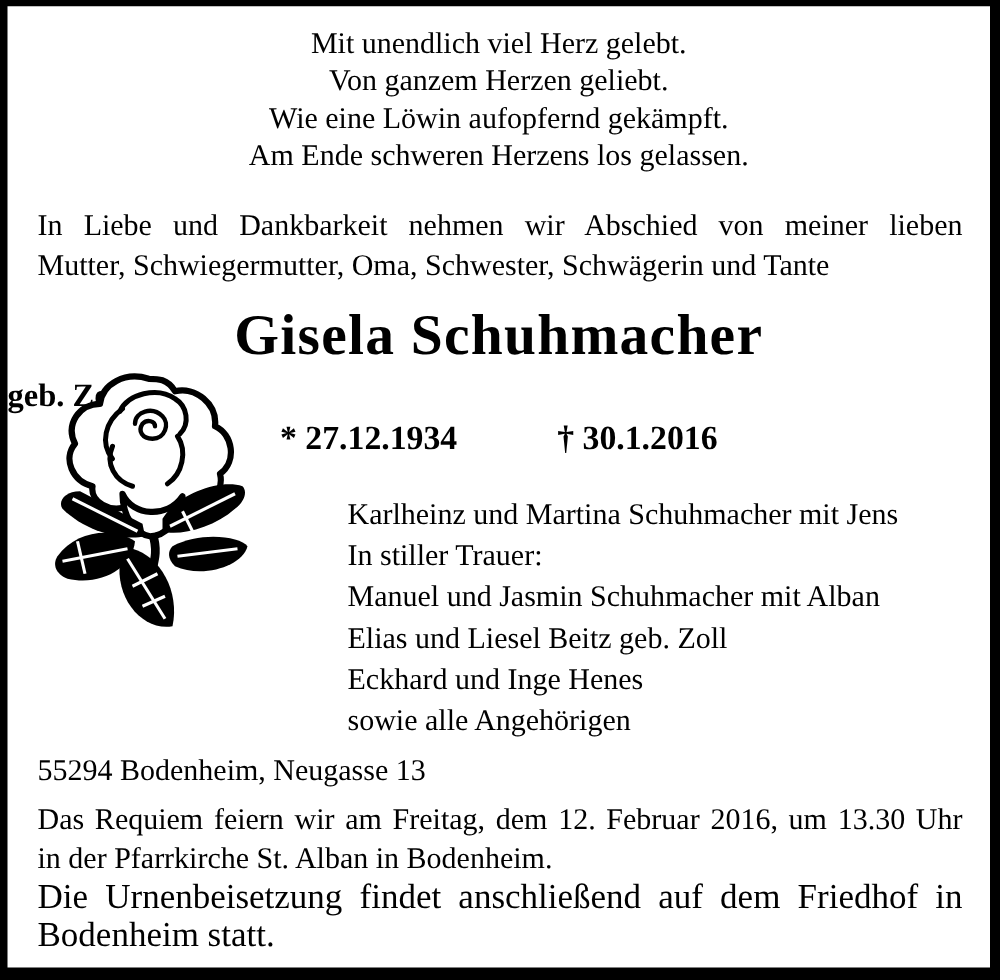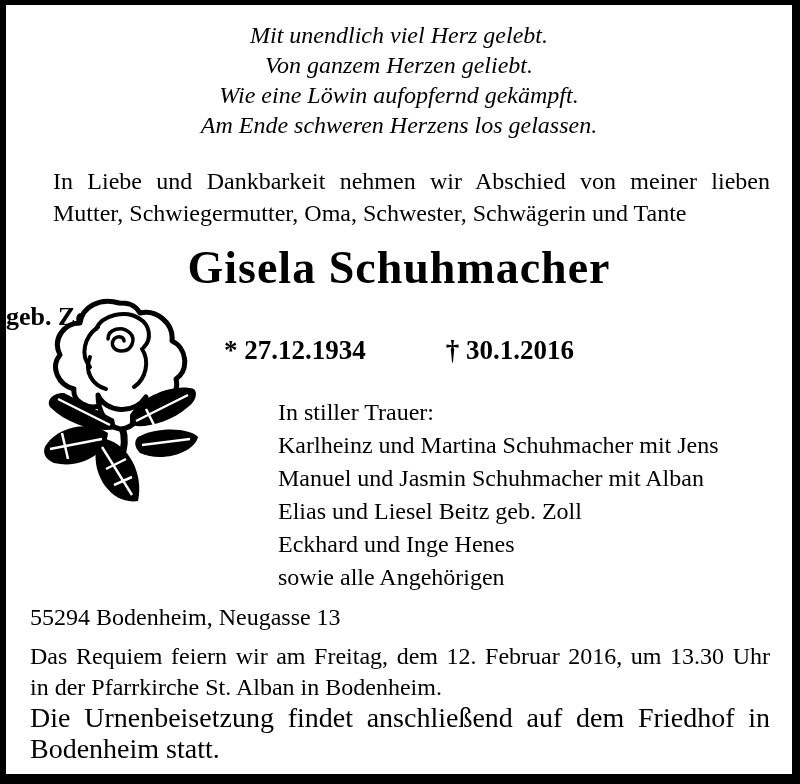--- a/index.html
+++ b/index.html
@@ -9,25 +9,25 @@
     box-sizing:border-box;
     background:#ffffff;
     border-style:solid;border-color:#000;
     border-width:5px 8px 10px 6px;
     font-family:"Liberation Serif","DejaVu Serif",serif;
     color:#000;
     overflow:hidden;
   }
   .epigraph{
     position:absolute;top:15px;left:0;right:0;
-    text-align:center;font-size:24px;line-height:30px;font-style:italic;
+    text-align:center;font-size:24px;line-height:30px;
   }
   .intro{
     position:absolute;top:160px;left:24px;right:22px;
-    font-size:24px;line-height:32px;margin-left:23px;
+    font-size:24px;line-height:32px;
   }
   .justify-line{text-align:justify;text-align-last:justify;}
   .deceased-name{
     position:absolute;top:236px;left:0;right:0;
     text-align:center;font-size:46px;font-weight:bold;letter-spacing:1px;
   }
   .maiden{
     position:absolute;top:297px;left:0;right:0;
     text-align:left;font-size:26px;font-weight:bold;
   }
@@ -107,22 +107,22 @@
         <path d="M28,136 L34,162"></path>
         <path d="M108,148 L156,142"></path>
         <path d="M68,150 L98,198"></path>
         <path d="M72,172 L92,162"></path>
         <path d="M80,188 L98,180"></path>
       </g>
     </svg>
   </div>
 
   <div class="mourners">
+    <div>Karlheinz und Martina Schuhmacher mit Jens</div>
     <div>In stiller Trauer:</div>
-    <div>Karlheinz und Martina Schuhmacher mit Jens</div>
     <div>Manuel und Jasmin Schuhmacher mit Alban</div>
     <div>Elias und Liesel Beitz geb. Zoll</div>
     <div>Eckhard und Inge Henes</div>
     <div>sowie alle Angehörigen</div>
   </div>
 
   <div class="address">55294 Bodenheim, Neugasse 13</div>
 
   <div class="service">
     <div class="justify-line">Das Requiem feiern wir am Freitag, dem 12. Februar 2016, um 13.30 Uhr</div>

